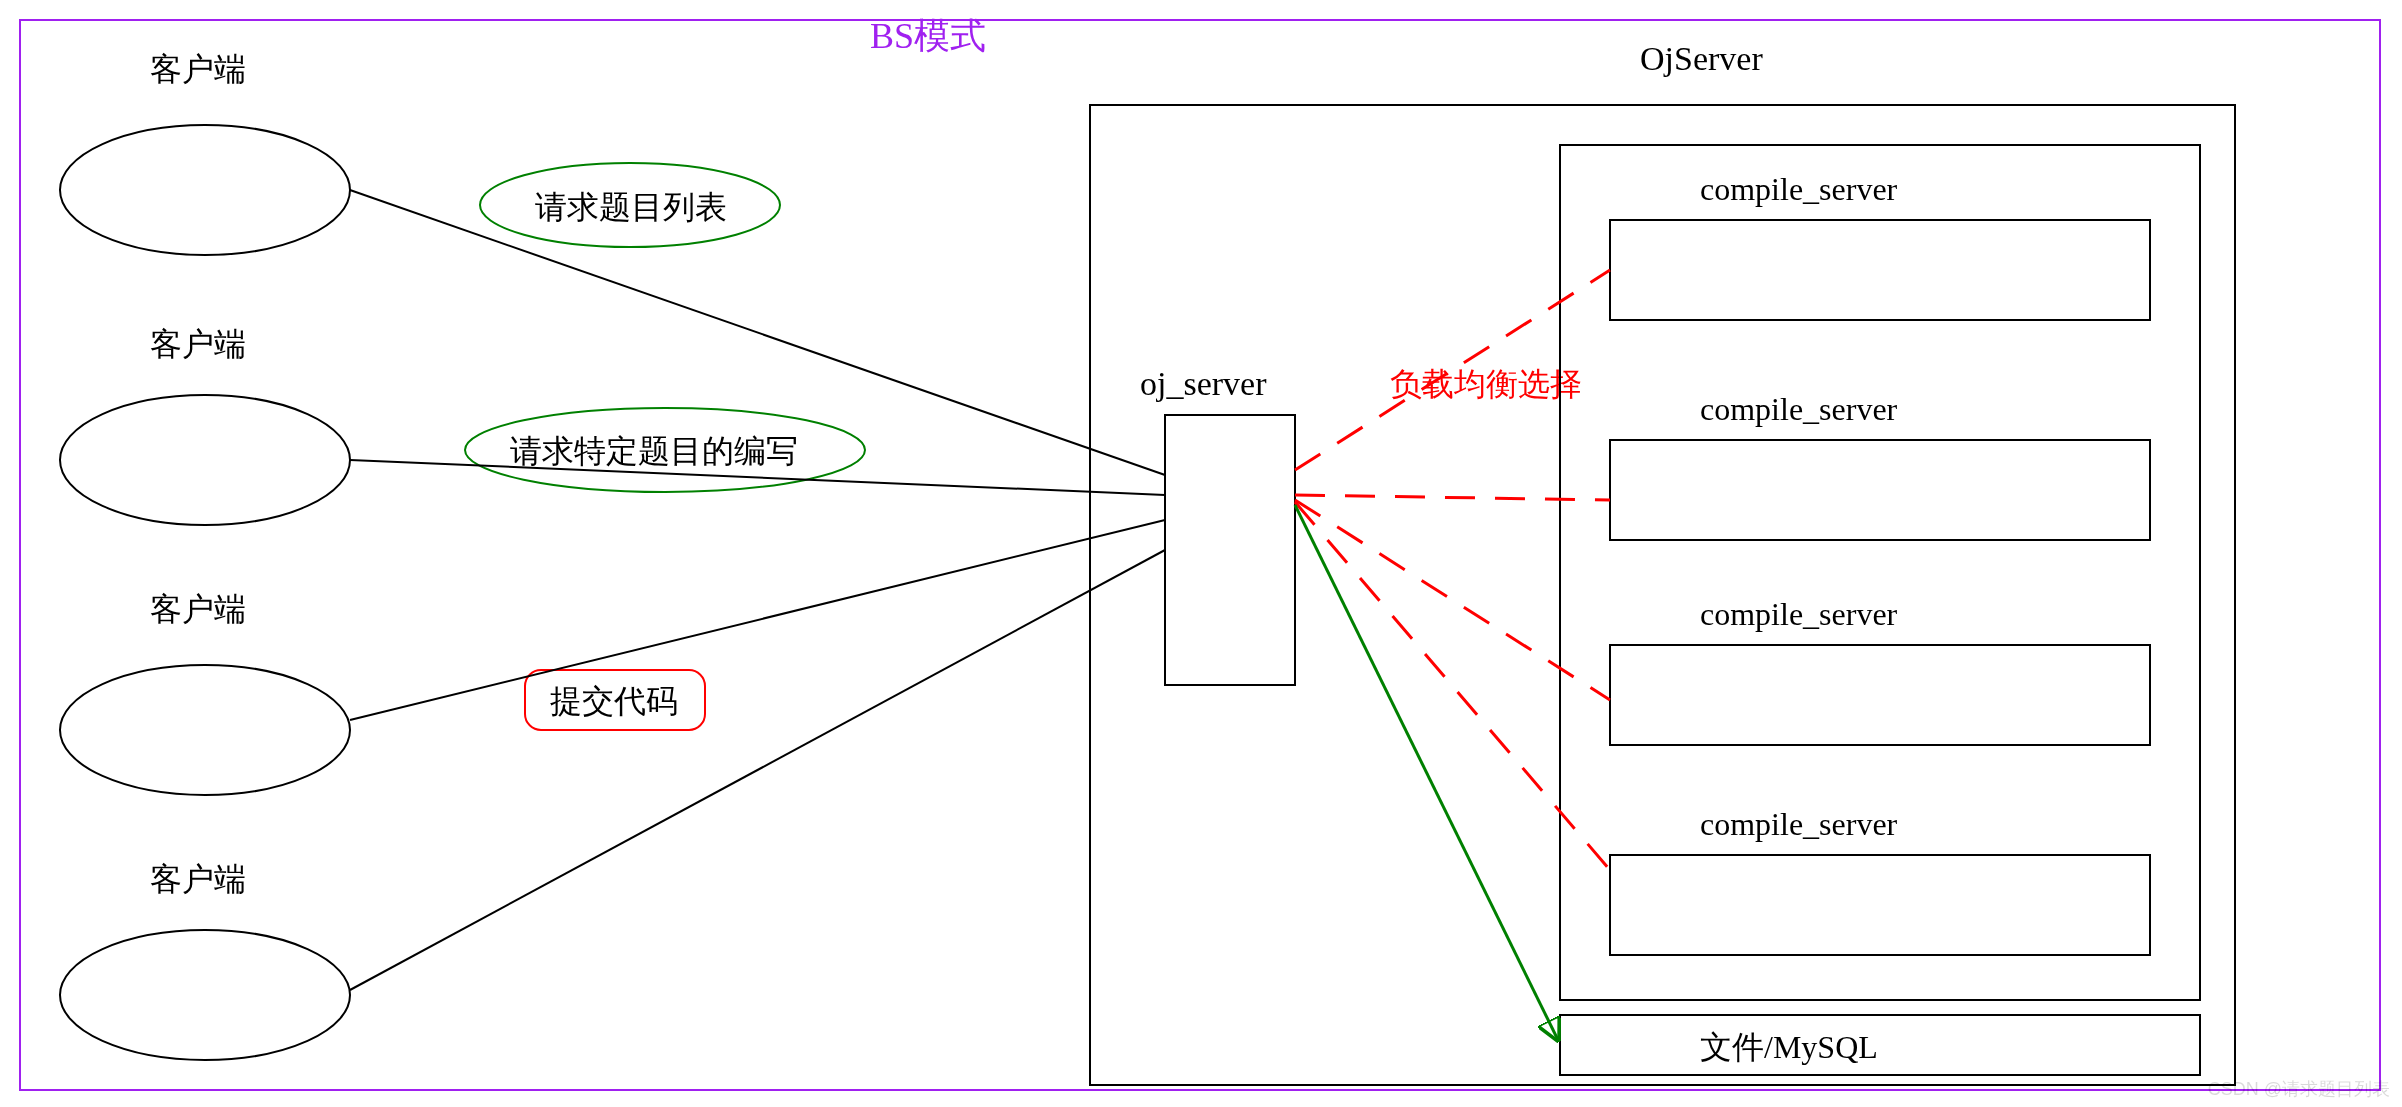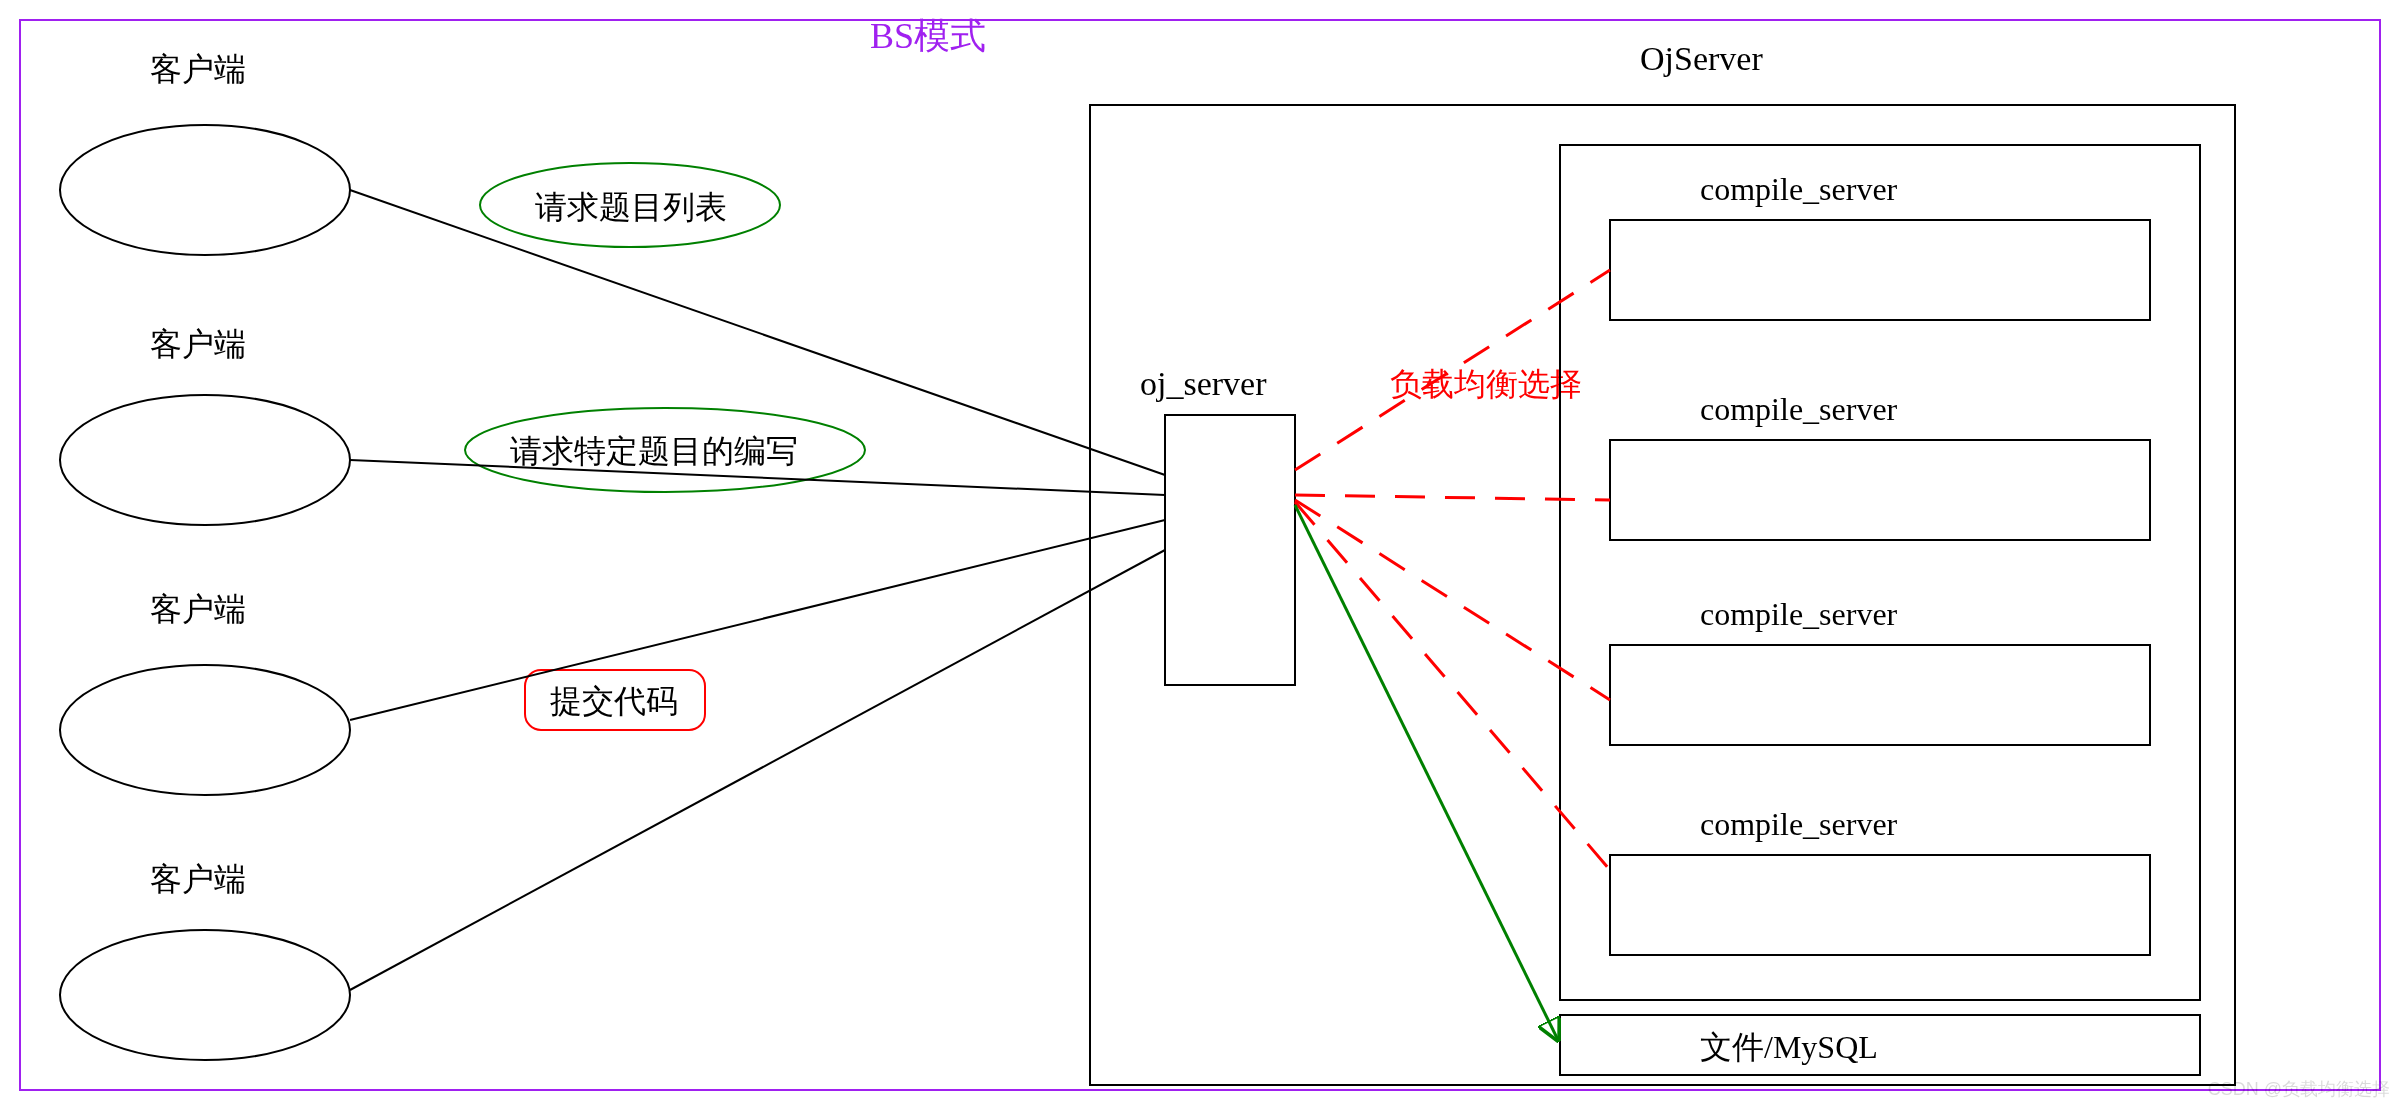--- a/index.html
+++ b/index.html
@@ -99,13 +99,13 @@
 
   <defs>
     <marker id="arrow-green" viewBox="0 0 10 10" refX="9" refY="5" markerWidth="8" markerHeight="8" orient="auto-start-reverse">
       <path d="M 0 0 L 10 5 L 0 10 z" fill="none" stroke="#008000" stroke-width="1.5"></path>
     </marker>
   </defs>
   <line x1="1295" y1="505" x2="1558" y2="1040" class="green-line" marker-end="url(#arrow-green)"></line>
 
 </svg>
 
-<div class="watermark">CSDN @负载均衡选择</div>
+<div class="watermark">CSDN @请求题目列表</div>
 
 </body></html>

